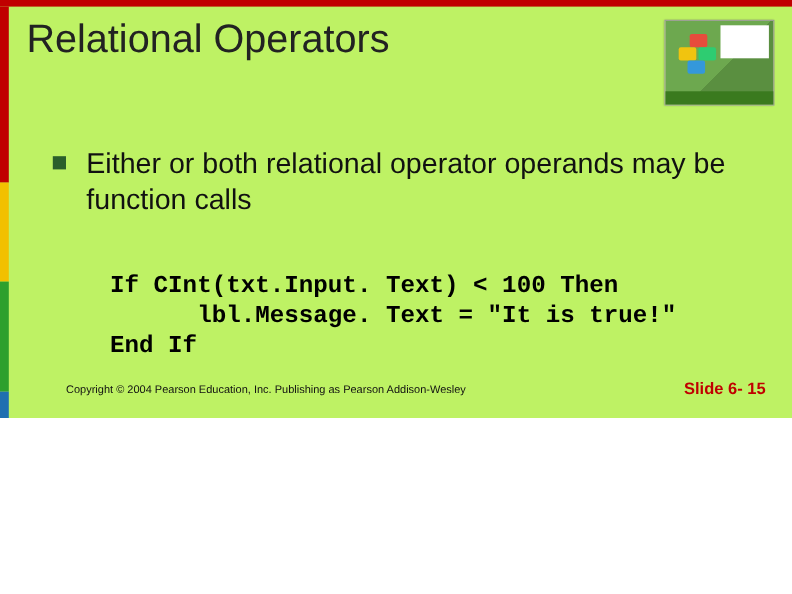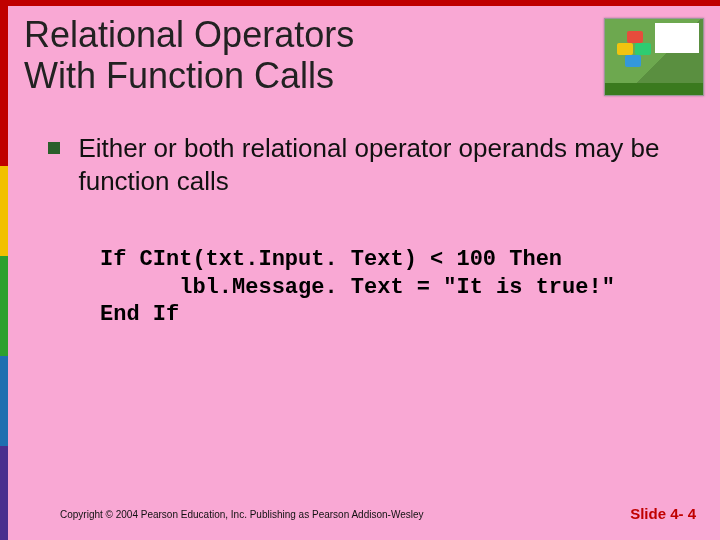--- a/index.html
+++ b/index.html
@@ -1,21 +1,21 @@
 <!DOCTYPE html>
 <html><head>
 <meta charset="utf-8">
 <style>
   * { margin: 0; padding: 0; box-sizing: border-box; }
   html, body { width: 720px; height: 540px; font-family: Arial, Helvetica, sans-serif; }
   .slide {
     position: relative;
     width: 720px;
-    height: 540px;
-    background: #f9a8d4;
+    height: 380px;
+    background: #bef264;
     overflow: hidden;
   }
   .top-bar {
     position: absolute;
     top: 0; left: 0;
     width: 720px; height: 6px;
     background: #c00000;
   }
   .side-stripe {
     position: absolute;
@@ -142,28 +142,27 @@
     <div class="blocks">
       <span class="bk1"></span>
         <span class="bk2"></span>
         <span class="bk3"></span>
         <span class="bk4"></span>
     </div>
   </div>
 
   <div class="title">
     <span>Relational Operators</span><br>
-    <span>With Function Calls</span>
   </div>
 
   <div class="bullet-row">
     <span class="bullet-square"></span>
     <span class="bullet-text">Either or both relational operator operands may be function calls</span>
   </div>
 
   <div class="code-block"><span>If CInt(txt.Input. Text) &lt; 100 Then</span>
 <span>      lbl.Message. Text = "It is true!"</span>
 <span>End If</span></div>
 
   <div class="footer-left">Copyright © 2004 Pearson Education, Inc. Publishing as Pearson Addison-Wesley</div>
-  <div class="footer-right">Slide 4- 4</div>
+  <div class="footer-right">Slide 6- 15</div>
 
 </div>
 
 </body></html>

